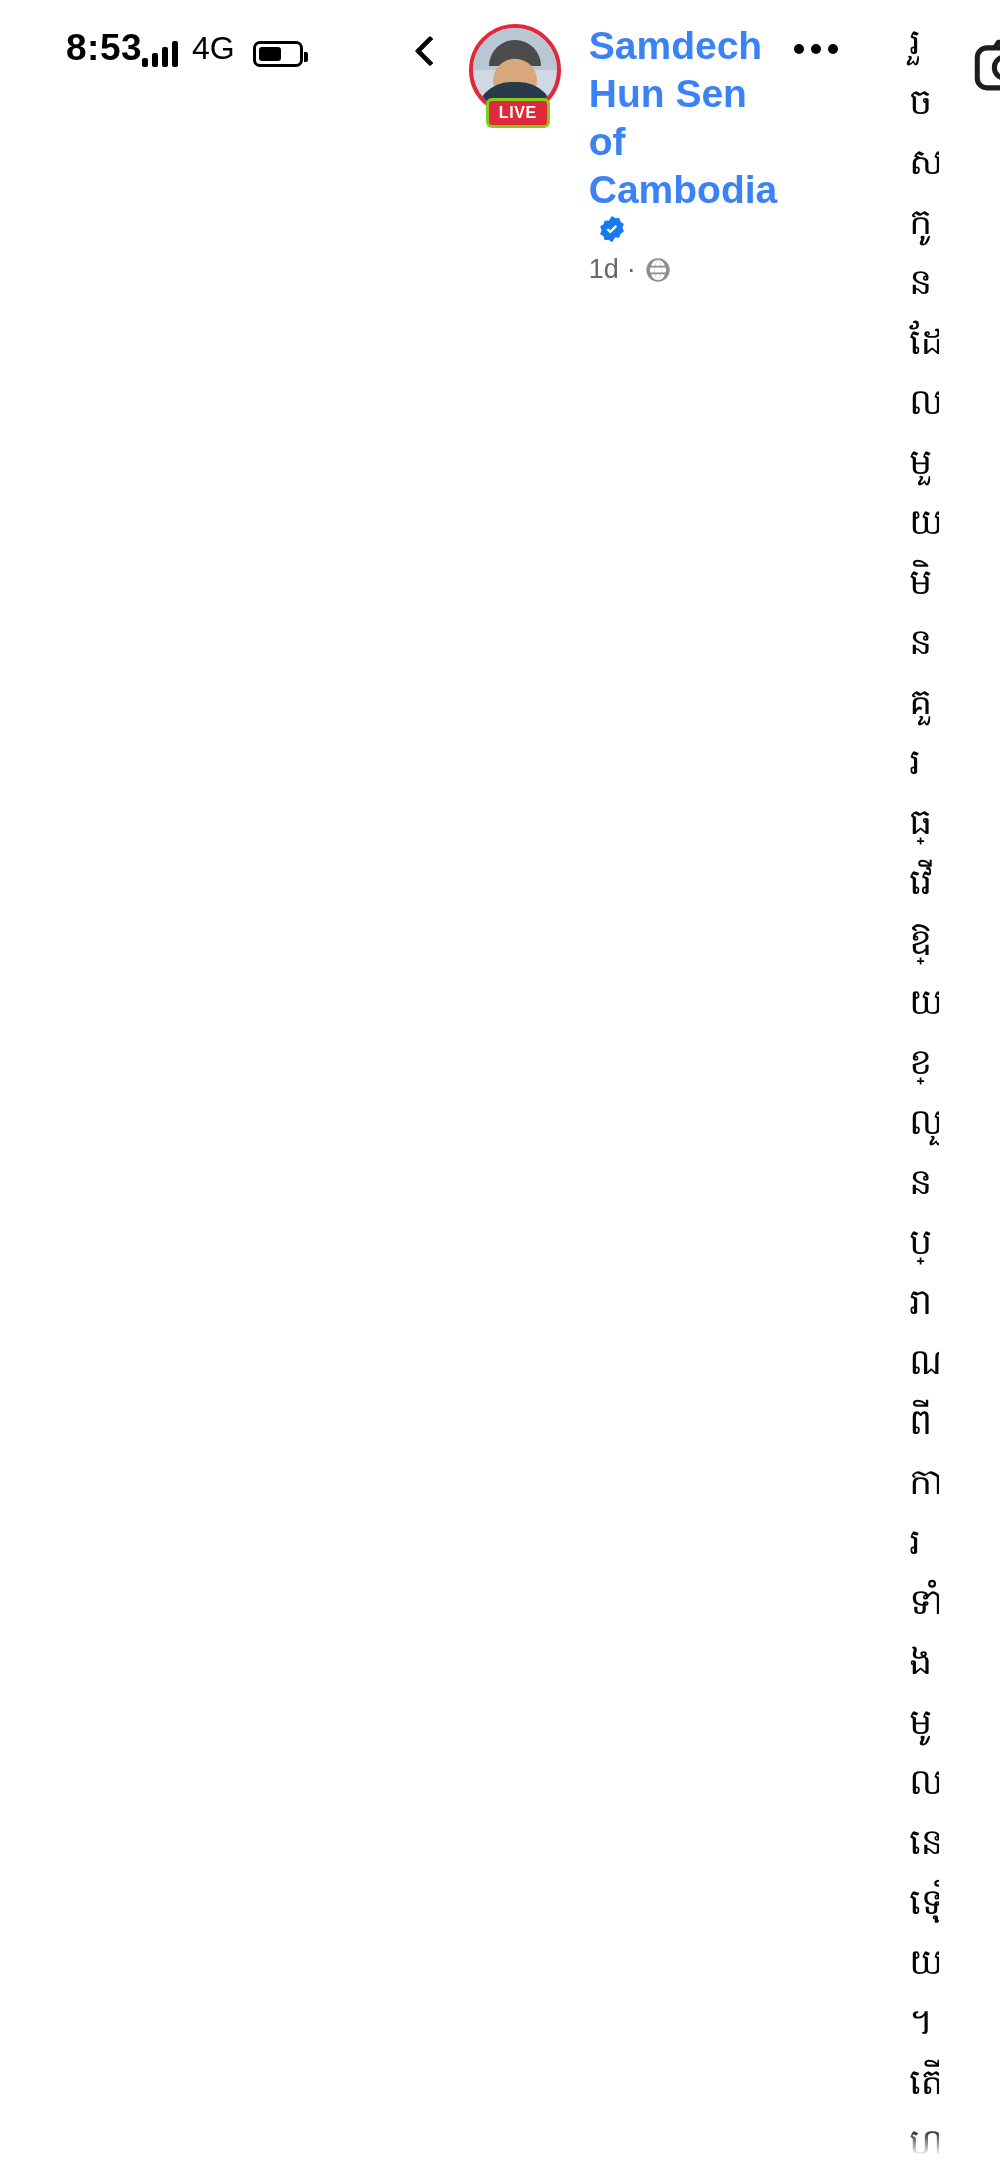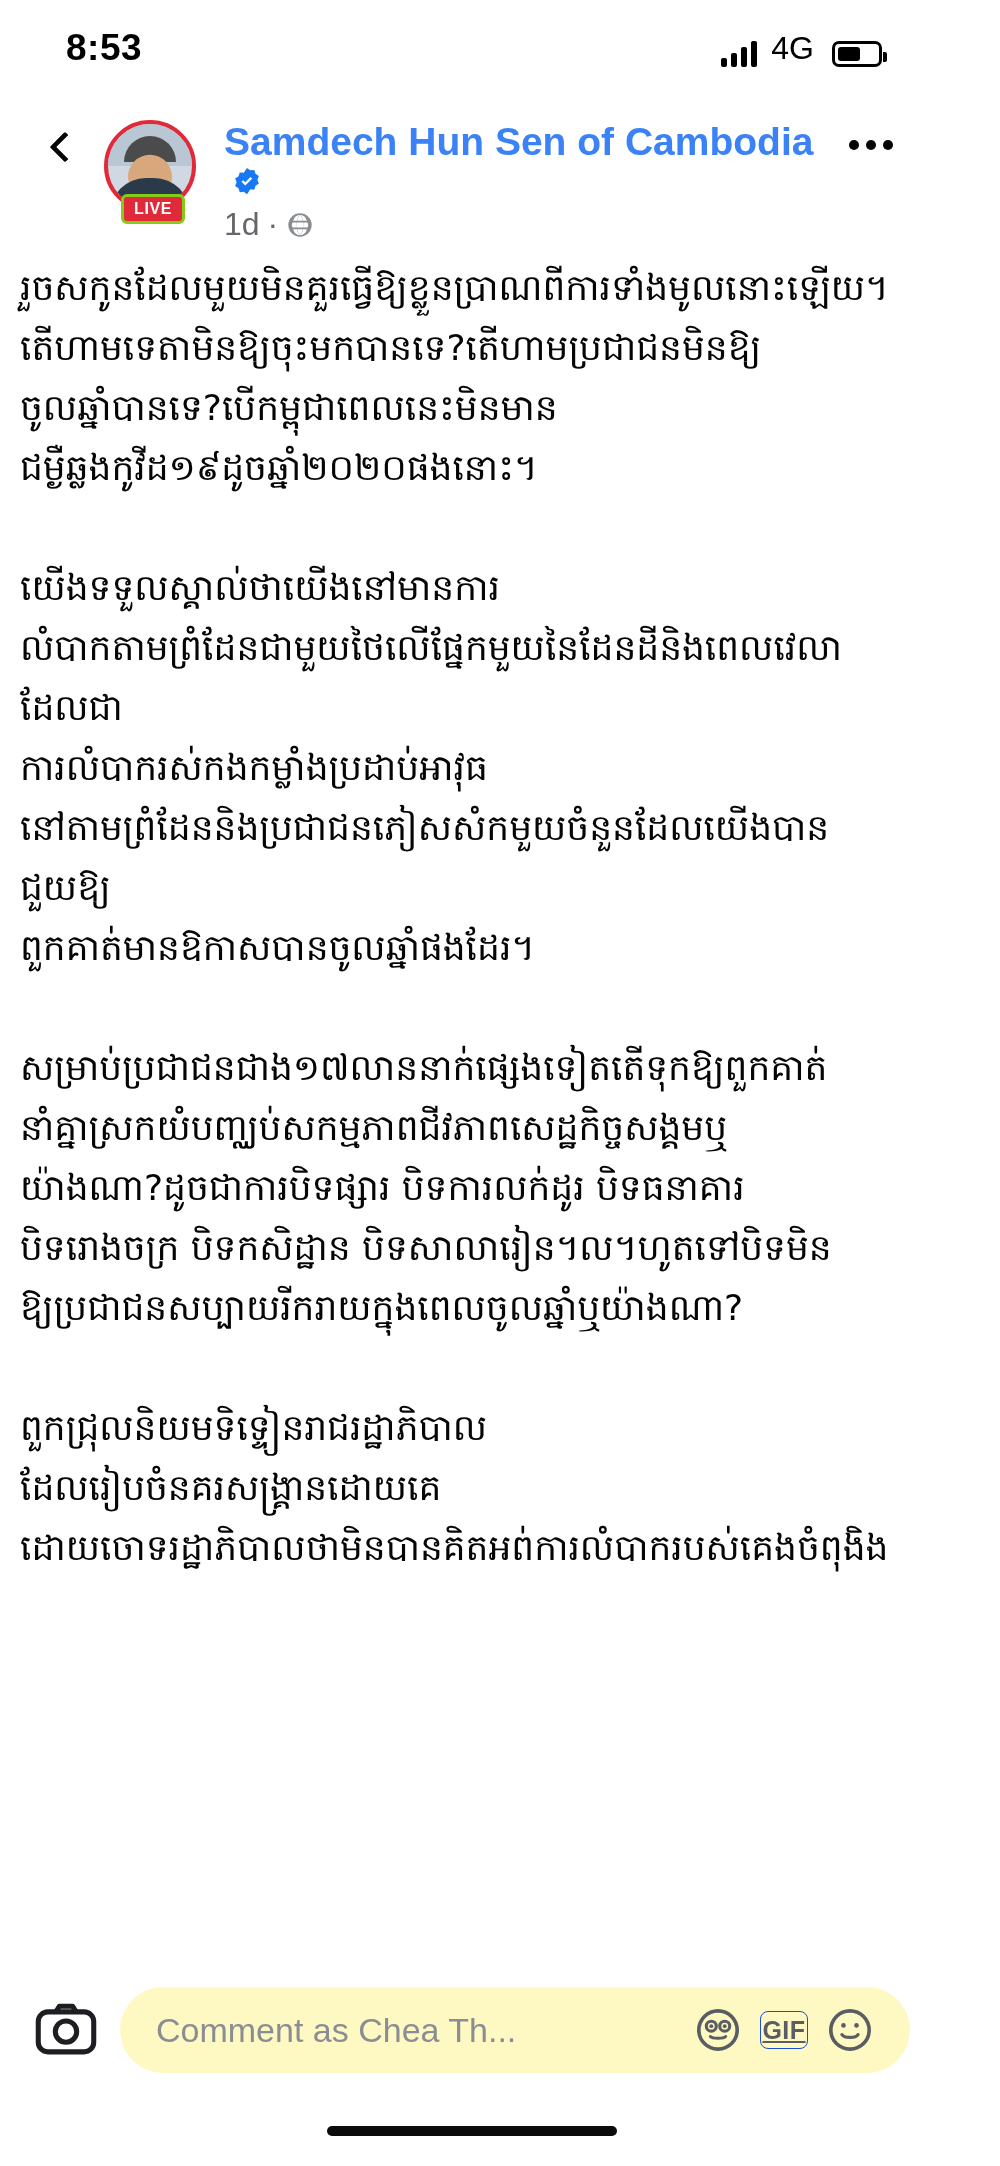--- a/index.html
+++ b/index.html
@@ -9,21 +9,20 @@
     background: #ffffff;
     font-family: "DejaVu Sans", "Liberation Sans", sans-serif;
     overflow: hidden;
   }
   .phone {
     position: relative;
     width: 944px;
     height: 2166px;
     background: #ffffff;
     display: flex;
-    flex-direction: column;
     border-radius: 28px;
   }
 
   
   .status-bar {
     height: 96px;
     flex: 0 0 96px;
     display: flex;
     align-items: center;
     justify-content: space-between;
@@ -202,21 +201,21 @@
     height: 30px;
     margin-left: 8px;
   }
   .meta-row {
     display: flex;
     align-items: center;
     gap: 8px;
     margin-top: 10px;
   }
   .meta-text {
-    font-size: 32px;
+    font-size: 27px;
     color: #65676b;
     font-family: "Liberation Sans", sans-serif;
   }
   .globe-icon {
     width: 28px;
     height: 28px;
   }
   .more-btn {
     width: 78px;
     flex: 0 0 78px;

